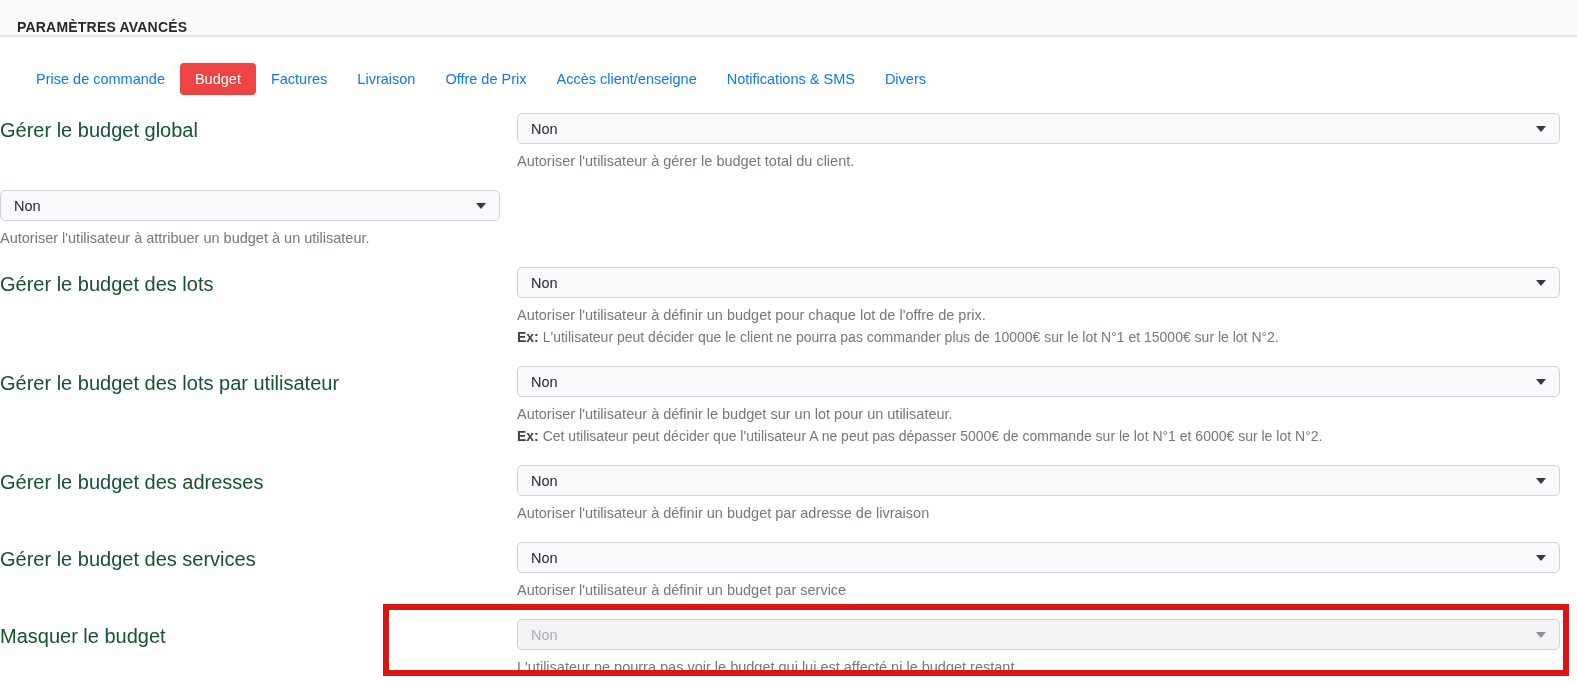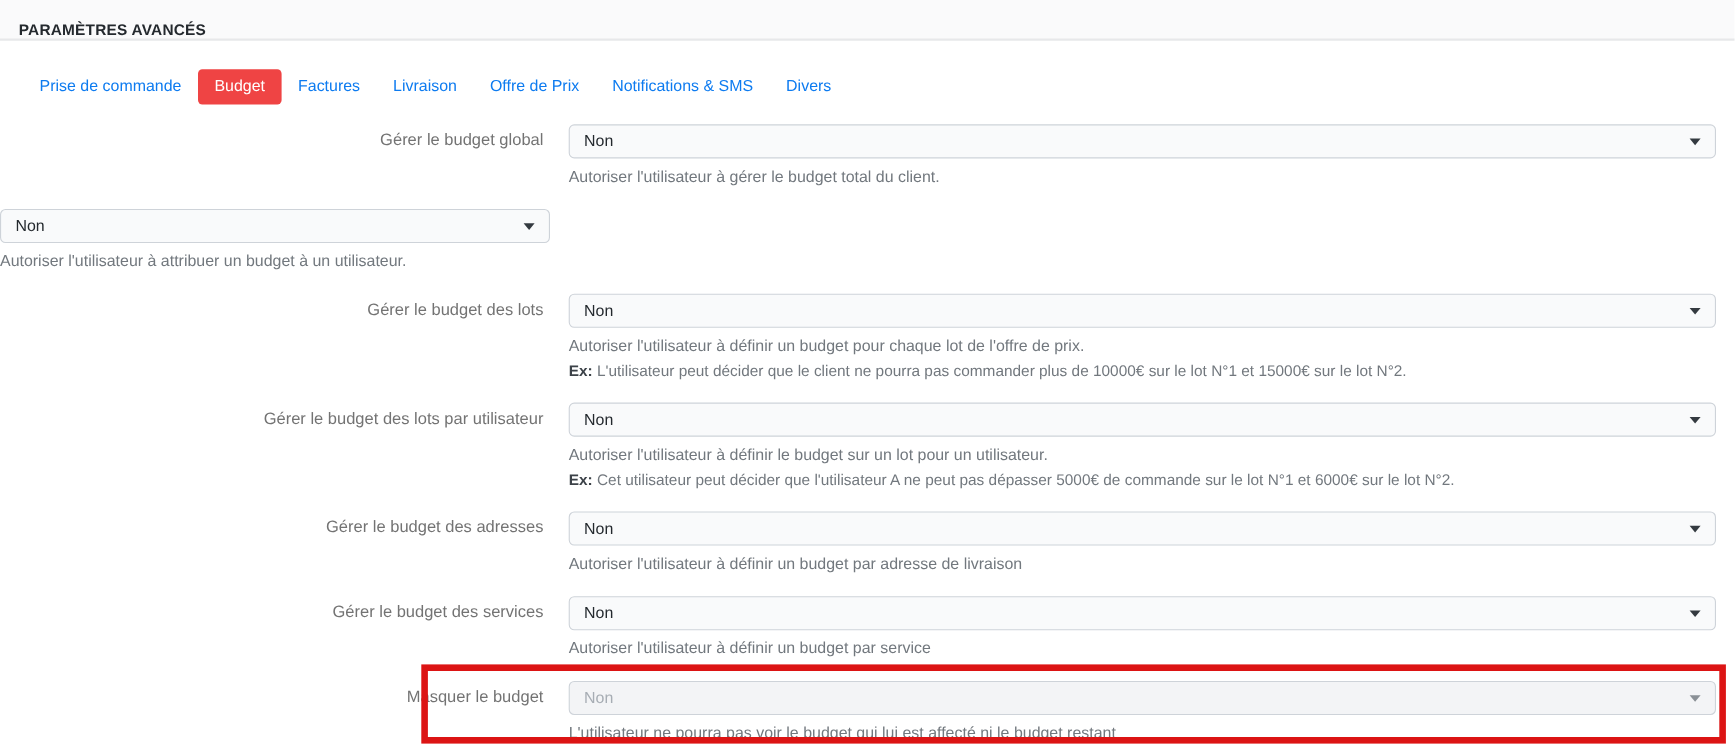--- a/index.html
+++ b/index.html
@@ -42,25 +42,24 @@
   }
 
   
   .form-area { margin-top: 18px; }
   .form-row {
     display: grid;
     grid-template-columns: 517px 1fr;
     margin-bottom: 18px;
   }
   .field-label {
-    text-align: right;
     padding-right: 23px;
     padding-top: 6px;
-    font-size: 15px;
-    color: #737373;
+    font-size: 20px;
+    color: #14532d;
   }
   .field-content { padding-right: 17px; }
   .select-box {
     height: 31px;
     background: #f9fafb;
     border: 1px solid #ced3d9;
     border-radius: 5px;
     display: flex;
     align-items: center;
     justify-content: space-between;
@@ -112,20 +111,21 @@
 <div class="header-bar">
   <h1>PARAMÈTRES AVANCÉS</h1>
 </div>
 
 <div class="tab-bar">
     <div class="tab">Prise de commande</div>
     <div class="tab active">Budget</div>
     <div class="tab">Factures</div>
     <div class="tab">Livraison</div>
     <div class="tab">Offre de Prix</div>
+    <div class="tab">Accès client/enseigne</div>
     <div class="tab">Notifications &amp; SMS</div>
     <div class="tab">Divers</div>
   </div>
 
 <div class="form-area">
     <div class="form-row">
     <div class="field-label">Gérer le budget global</div>
     <div class="field-content">
       <div class="select-box">
         <span>Non</span>

